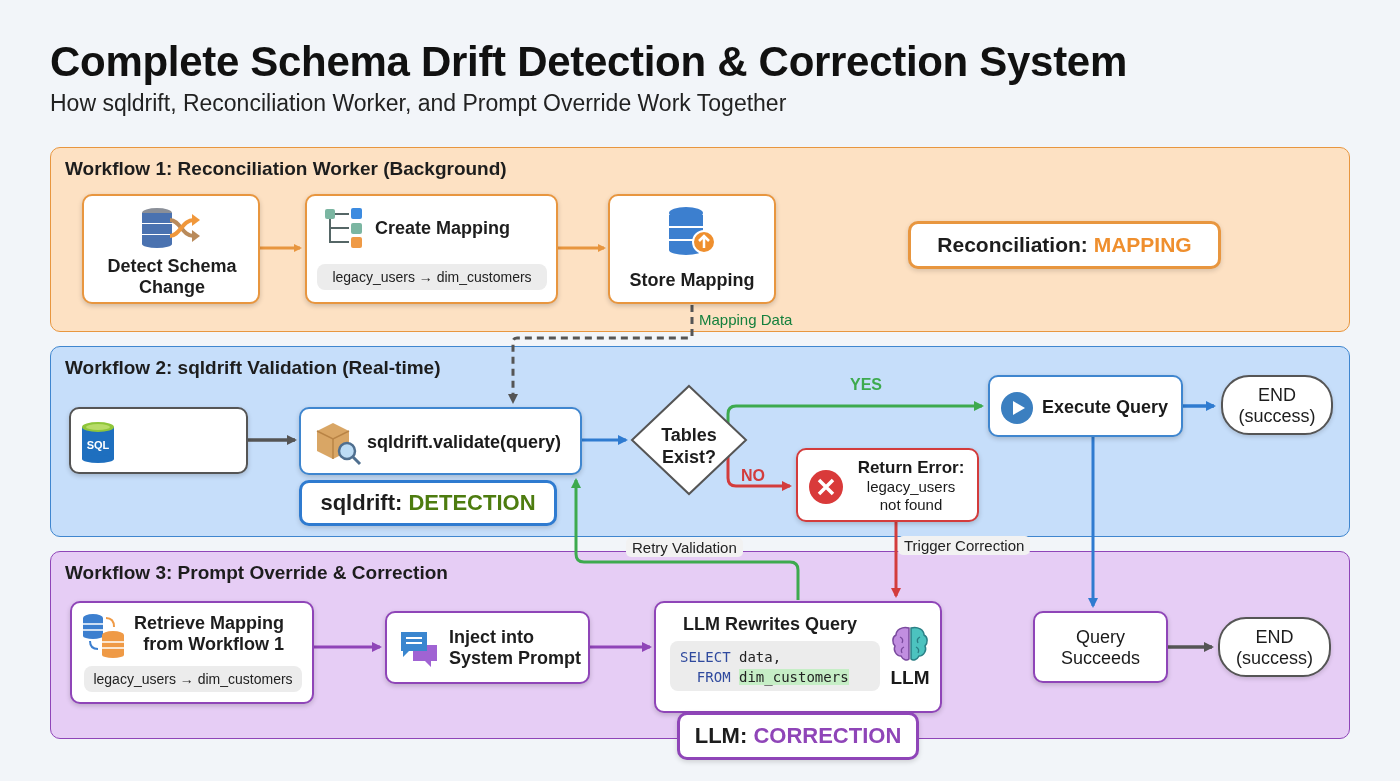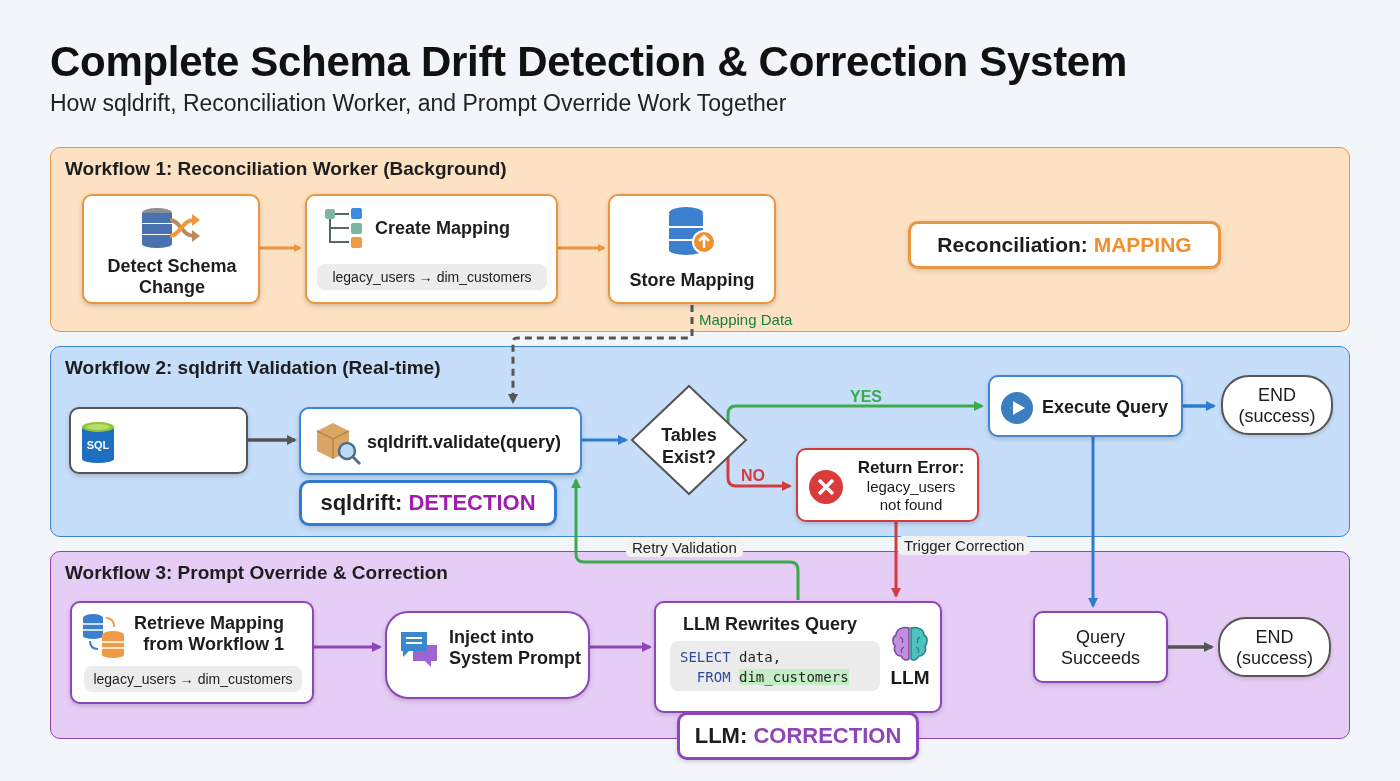--- a/index.html
+++ b/index.html
@@ -152,32 +152,32 @@
     <path d="M4,12 L20,20 L36,12" stroke="#b98446" stroke-width="1.5" fill="none"></path>
     <path d="M20,20 L20,40" stroke="#b98446" stroke-width="1.5"></path>
     <circle cx="34" cy="32" r="8" fill="#bcdcf5" stroke="#4f6f8f" stroke-width="2.5"></circle>
     <line x1="40" y1="38" x2="47" y2="45" stroke="#4f6f8f" stroke-width="3"></line>
   </svg>
   <div class="abs" style="left:66px;top:23px;font-size:18px;font-weight:700;white-space:nowrap;">sqldrift.validate(query)</div>
 </div>
 
 <div class="badge" style="left:299px;top:480px;width:258px;height:46px;border:3px solid #2f7bd0;line-height:40px;">
   <span style="color:#1d1d1d;">sqldrift:</span>
-  <span style="color:#a21caf;">DETECTION</span>
+  <span style="color:#4d7c0f;">DETECTION</span>
 </div>
 
 <svg class="abs" style="left:628px;top:383px;" width="122" height="114" viewBox="0 0 122 114">
   <path d="M61,3 L118,57 L61,111 L4,57 z" fill="#fff" stroke="#555" stroke-width="2"></path>
 </svg>
 <div class="abs lbl" style="left:628px;top:424px;width:122px;line-height:22px;">
   <div>Tables</div>
   <div>Exist?</div>
 </div>
 
-<div class="edge-label" style="left:850px;top:388px;color:#3daa4e;font-weight:700;font-size:16px;">YES</div>
+<div class="edge-label" style="left:850px;top:376px;color:#3daa4e;font-weight:700;font-size:16px;">YES</div>
 <div class="edge-label" style="left:741px;top:467px;color:#d33c3c;font-weight:700;font-size:16px;">NO</div>
 
 <div class="box b-bl" style="left:988px;top:375px;width:195px;height:62px;">
   <svg class="abs" style="left:10px;top:14px;" width="34" height="34" viewBox="0 0 34 34">
     <circle cx="17" cy="17" r="16" fill="#3b7fc0"></circle>
     <path d="M13,10 L25,17 L13,24 z" fill="#fff"></path>
   </svg>
   <div class="abs" style="left:52px;top:20px;font-size:18px;font-weight:700;white-space:nowrap;">Execute Query</div>
 </div>
 
@@ -216,21 +216,21 @@
     <path d="M24,5 Q32,5 32,14" stroke="#ef9a46" stroke-width="2" fill="none"></path>
     <path d="M8,28 Q8,36 16,36" stroke="#3c7fcf" stroke-width="2" fill="none"></path>
   </svg>
   <div class="abs lbl" style="left:62px;top:10px;text-align:right;white-space:nowrap;">
     <div>Retrieve Mapping</div>
     <div>from Workflow 1</div>
   </div>
   <div class="chip" style="left:12px;top:63px;width:218px;">legacy_users → dim_customers</div>
 </div>
 
-<div class="box b-pu" style="left:385px;top:611px;width:205px;height:88px;border-radius:23px;">
+<div class="box b-pu" style="left:385px;top:611px;width:205px;height:73px;">
   <svg class="abs" style="left:12px;top:16px;" width="40" height="40" viewBox="0 0 40 40">
     <path d="M14,16 L38,16 L38,32 L32,32 L32,38 L26,32 L14,32 z" fill="#a063d3"></path>
     <path d="M2,3 L28,3 L28,22 L10,22 L4,28 L4,22 L2,22 z" fill="#3a86cf"></path>
     <line x1="7" y1="9" x2="23" y2="9" stroke="#fff" stroke-width="2"></line>
     <line x1="7" y1="14" x2="23" y2="14" stroke="#fff" stroke-width="2"></line>
   </svg>
   <div class="abs lbl" style="left:62px;top:14px;text-align:left;white-space:nowrap;">
     <div>Inject into</div>
     <div>System Prompt</div>
   </div>

